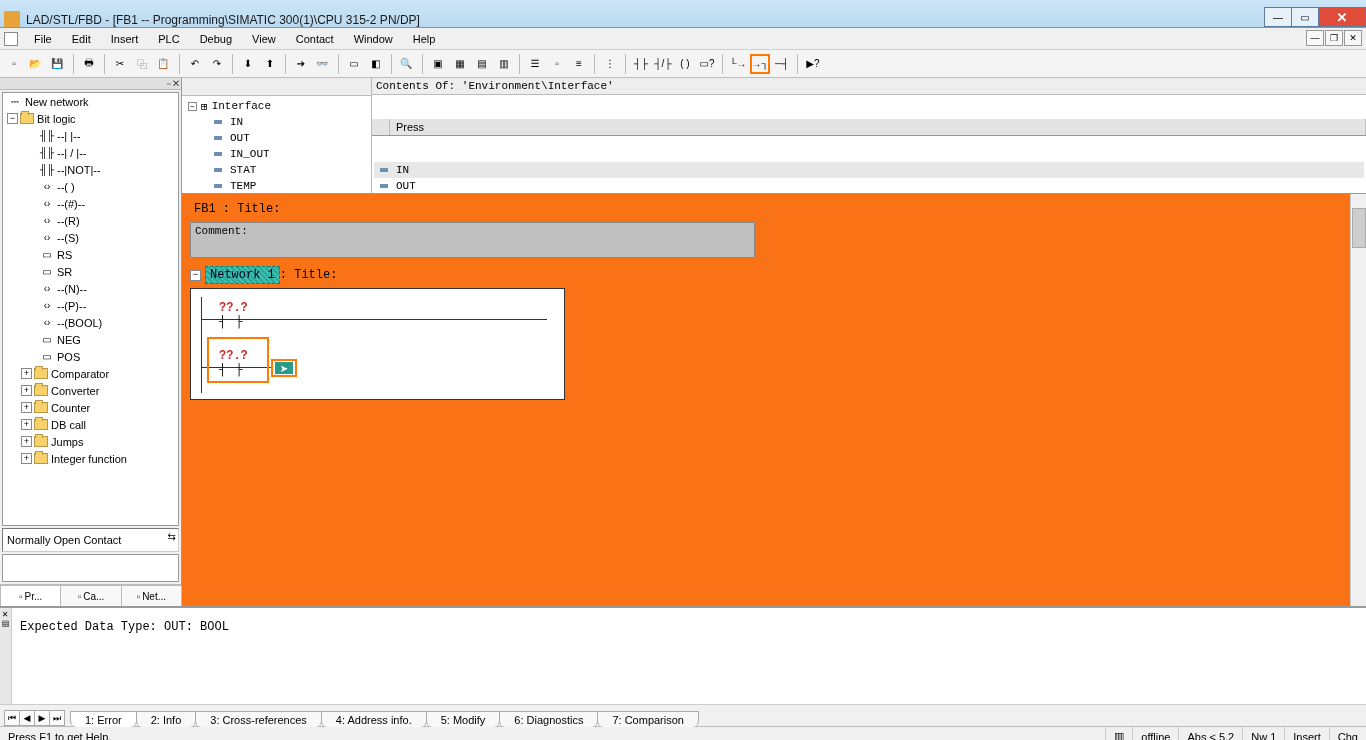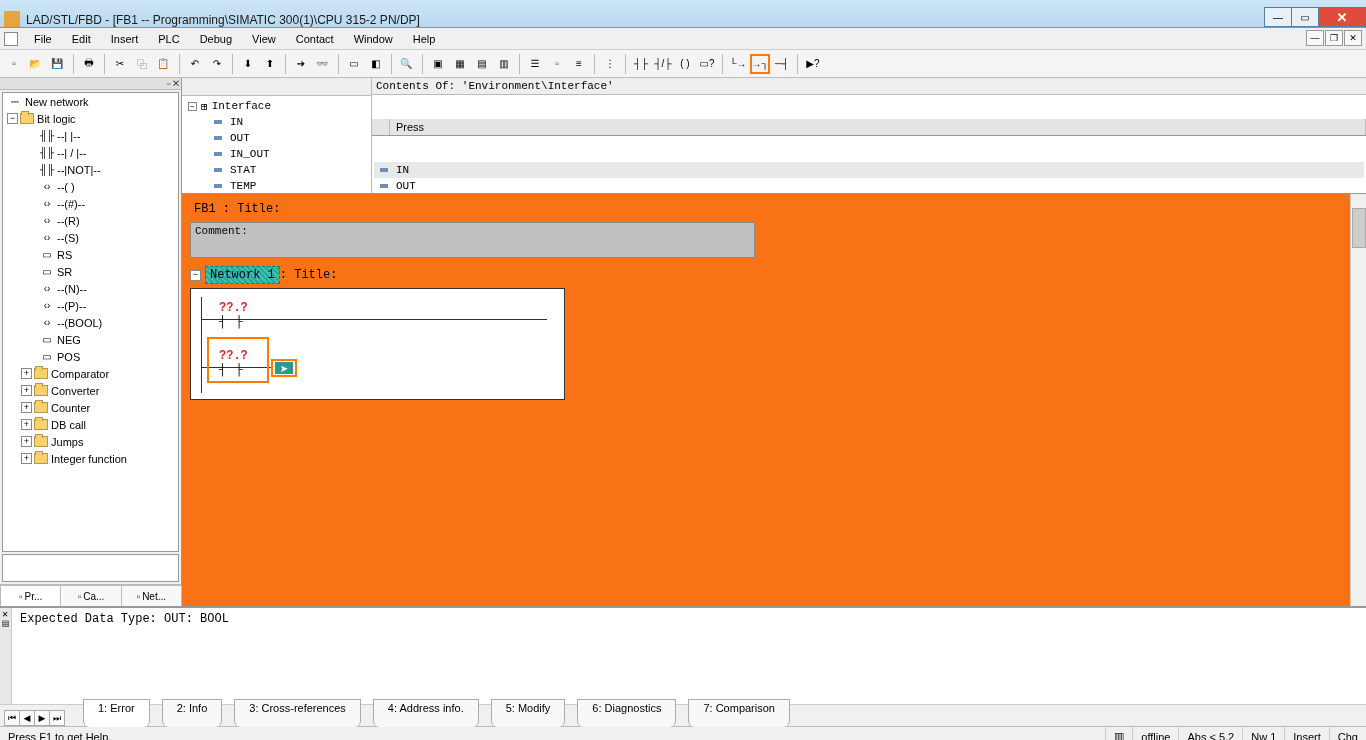--- a/index.html
+++ b/index.html
@@ -61,25 +61,25 @@
   .contact .lbl { color:#d02a2a; font-weight:bold; text-align:center;}
   .contact .sym { font-family:"Courier New",monospace; letter-spacing:1px;}
   .vline { position:absolute; width:1px; background:#333;}
   .hline { position:absolute; height:1px; background:#333;}
   .branch-box { position:absolute; border: 2px solid #ff7a00; }
   .arrow-box { position:absolute; width:26px; height:18px; border:2px solid #ff7a00; display:flex; align-items:center; justify-content:center;}
   .arrow-inner { width:18px; height:12px; background:#2a9a8a; color:#fff; display:flex; align-items:center; justify-content:center; font-size:10px;}
   .bottompane { height: 120px; border-top: 2px solid #999; display:flex; flex-direction:column; background:#fff;}
   .bp-close { width:12px; background:#e8e8e8; border-right:1px solid #ccc; display:flex; flex-direction:column; align-items:center; font-size:8px; padding-top:2px;}
   .bp-wrap { display:flex; flex:1;}
-  .bp-body { flex:1; font-family:"Courier New",monospace; font-size:12px; padding:4px 8px; overflow:auto;}
+  .bp-body { flex:1; font-family:"Courier New",monospace; font-size:12px; padding:12px 8px; overflow:auto;}
   .bp-tabs { height:22px; background:#f0f0f0; border-top:1px solid #ccc; display:flex; align-items:flex-end; padding-left:4px;}
   .bp-nav { display:flex; margin-right:6px;}
   .bp-nav .nb { width:16px; height:16px; border:1px solid #aaa; background:#fafafa; display:flex; align-items:center; justify-content:center; font-size:9px; margin-right:-1px;}
-  .bp-tab { height:28px; padding: 2px 14px; border:1px solid #aaa; border-bottom:none; background:#f8f8f8; font-size:11px; margin-right:-1px; border-radius: 0 0 6px 6px; transform: translateY(1px); margin-left: 13px;}
+  .bp-tab { height:16px; padding: 2px 14px; border:1px solid #aaa; border-bottom:none; background:#f8f8f8; font-size:11px; margin-right:-1px; border-radius: 0 0 6px 6px; transform: translateY(1px);}
   .bp-tab.active { background:#fff;}
   .statusbar { height: 20px; background: #f0f0f0; border-top: 1px solid #bbb; display:flex; align-items:center; font-size:11px;}
   .statusbar .cell { border-left:1px solid #ccc; padding: 0 8px; height:100%; display:flex; align-items:center;}
   .statusbar .spacer { flex:1; }
 </style>
 </head>
 <body>
 
 <div class="titlebar">
   <span class="icon"></span>
@@ -225,20 +225,24 @@
           <span class="ticon">▭</span>
           <span>POS</span>
         </div>
         <div class="tree-row ind1"><span class="exp">+</span><span class="folder"></span>&nbsp;<span>Comparator</span></div>
         <div class="tree-row ind1"><span class="exp">+</span><span class="folder"></span>&nbsp;<span>Converter</span></div>
         <div class="tree-row ind1"><span class="exp">+</span><span class="folder"></span>&nbsp;<span>Counter</span></div>
         <div class="tree-row ind1"><span class="exp">+</span><span class="folder"></span>&nbsp;<span>DB call</span></div>
         <div class="tree-row ind1"><span class="exp">+</span><span class="folder"></span>&nbsp;<span>Jumps</span></div>
         <div class="tree-row ind1"><span class="exp">+</span><span class="folder"></span>&nbsp;<span>Integer function</span></div>
       </div>
+    <div class="descbox">
+      <span>Normally Open Contact</span>
+      <span class="pin">⇆</span>
+    </div>
     <div style="flex:0 0 28px; background:#fff; border:1px solid #999; margin:0 2px 2px 2px;"></div>
     <div class="lp-tabs" id="lptabs">
         <div class="lp-tab active">
           <span>▫</span>
           <span>Pr...</span>
         </div>
         <div class="lp-tab">
           <span>▫</span>
           <span>Ca...</span>
         </div>

